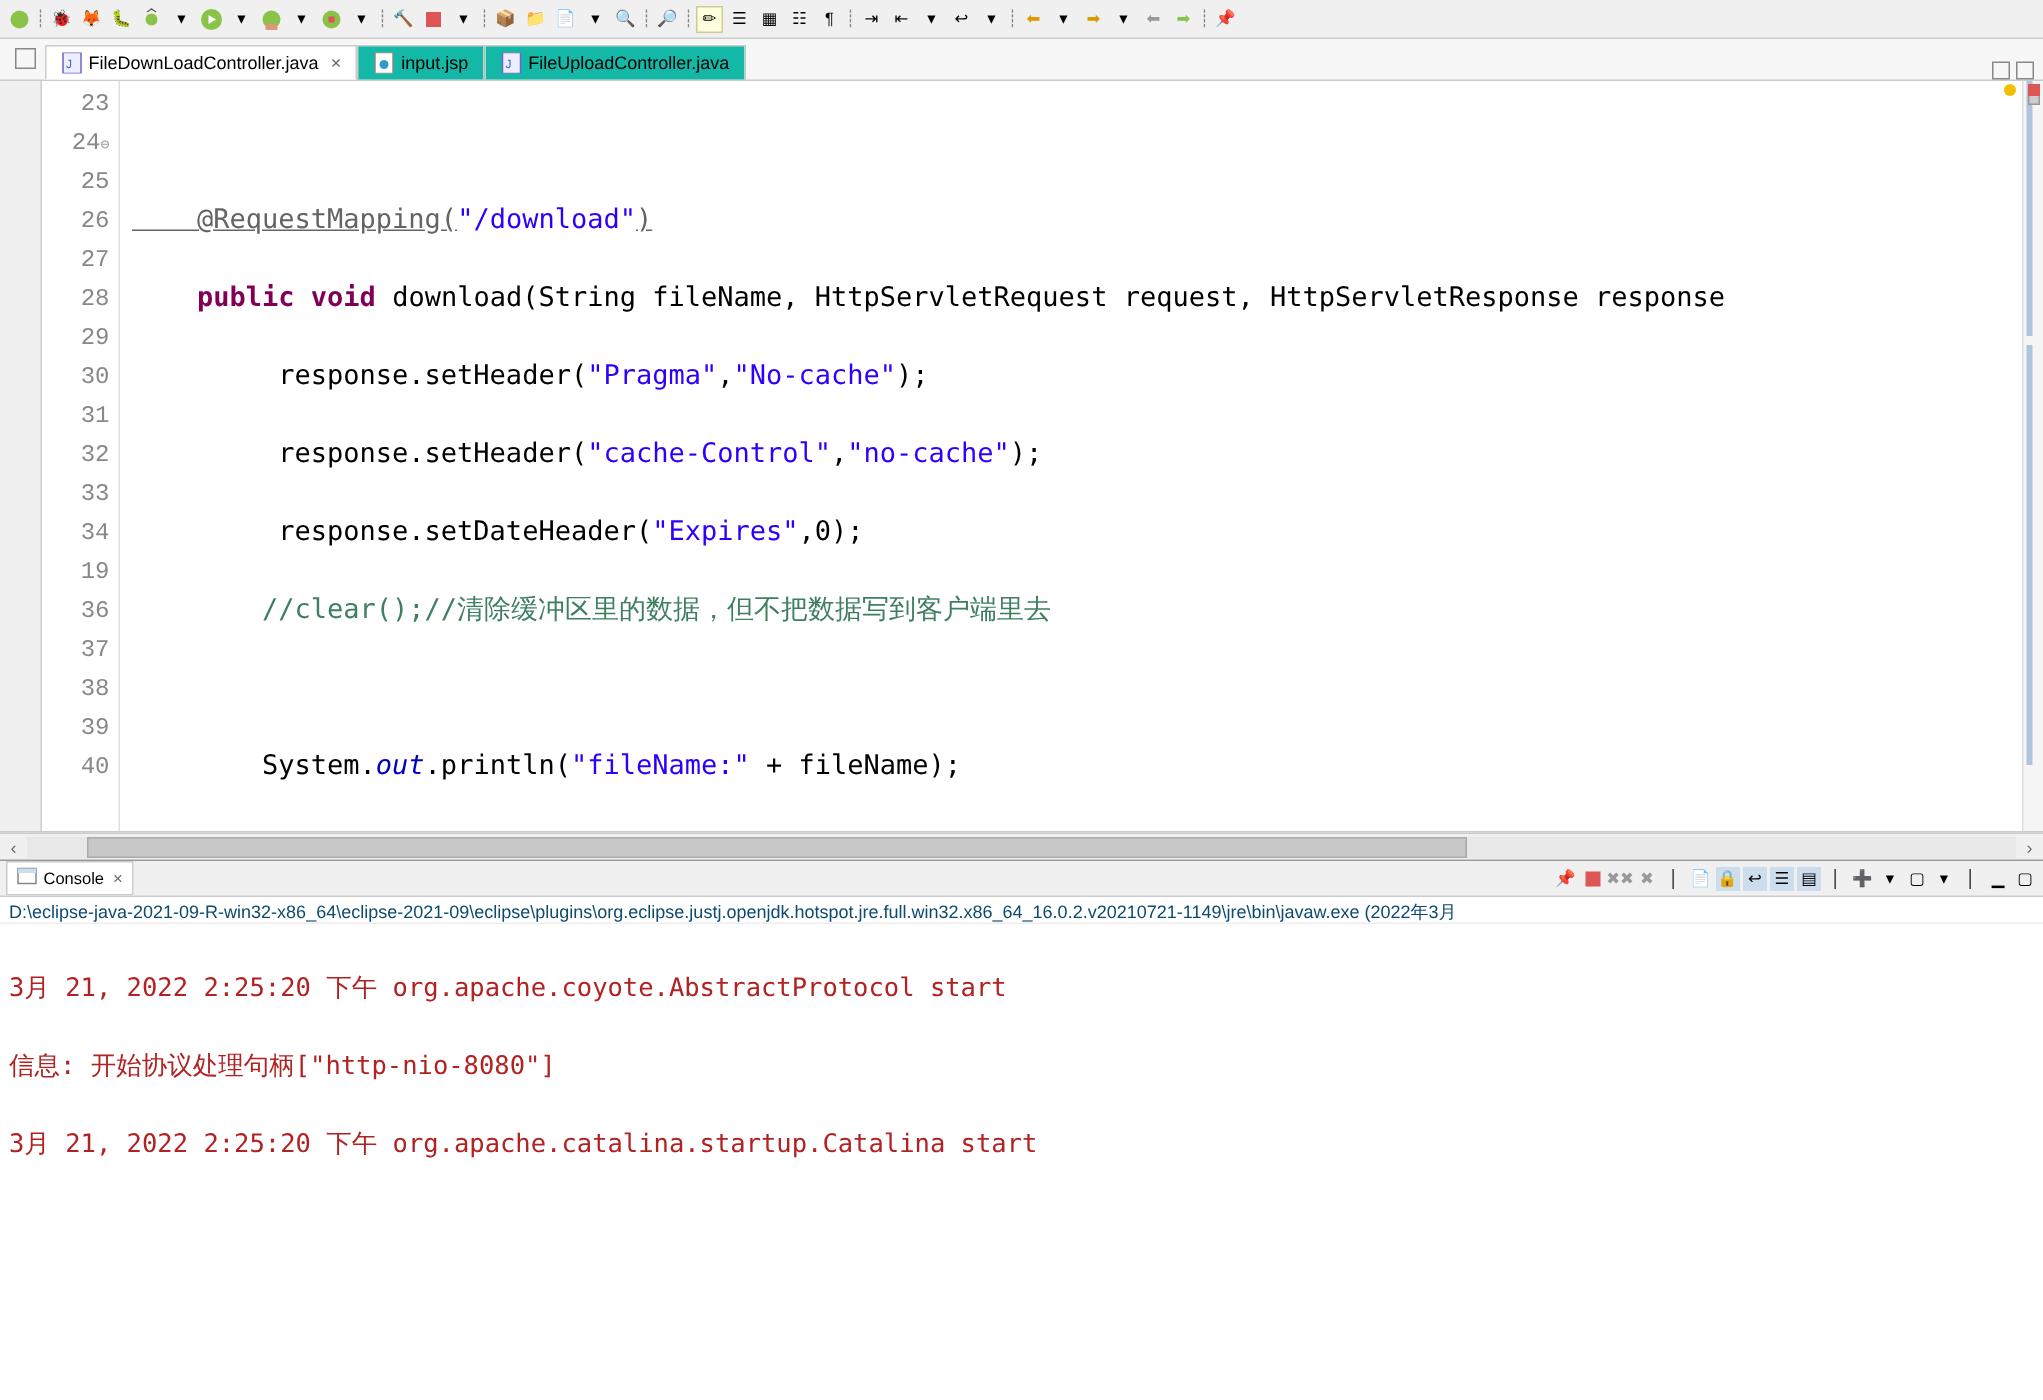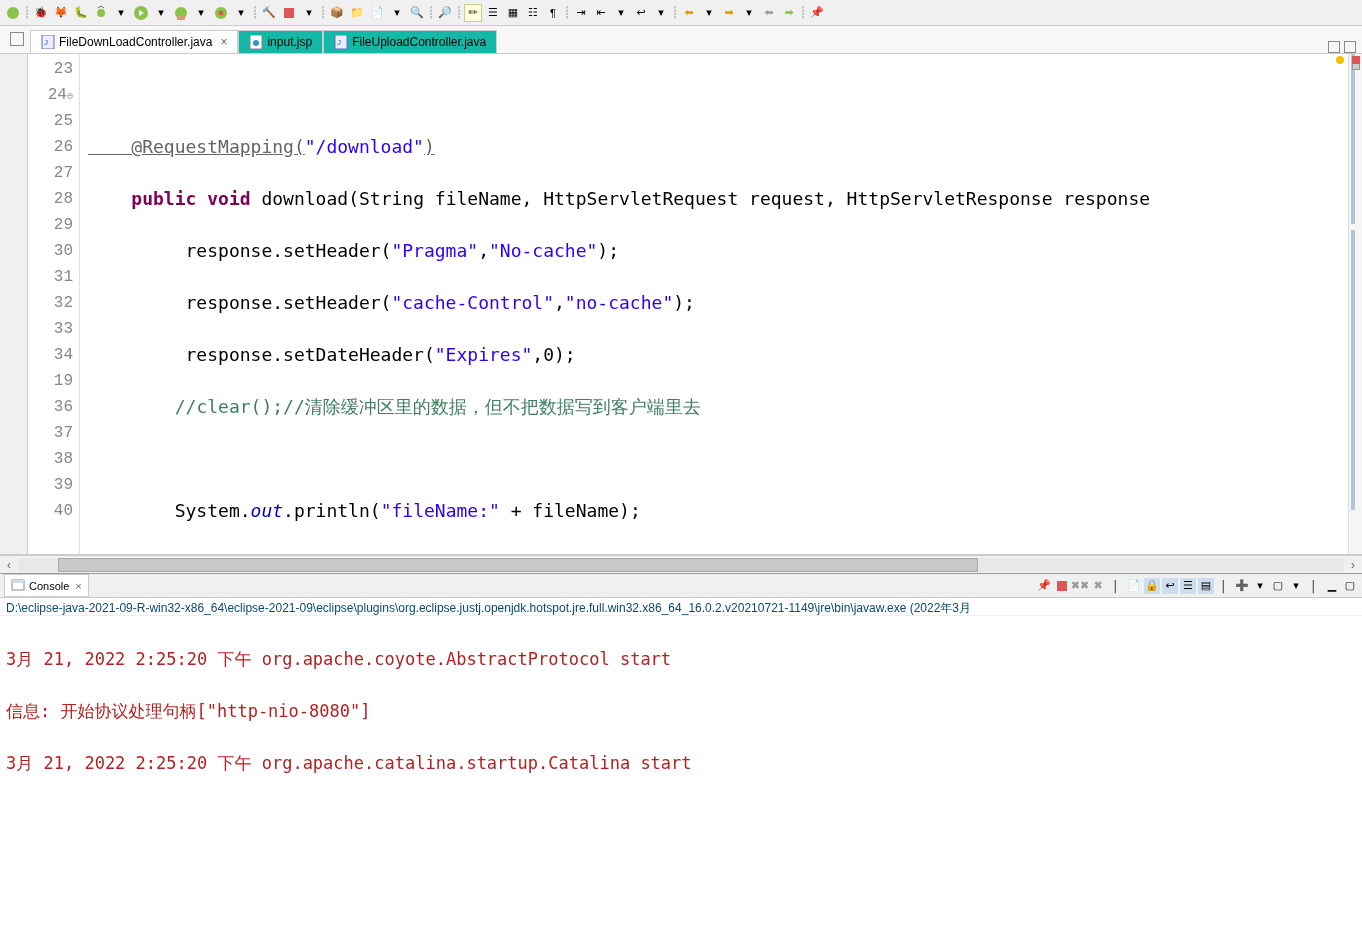--- a/index.html
+++ b/index.html
@@ -39,21 +39,21 @@
 .overview .bluebar { position: absolute; left: 2px; top: 0; width: 4px; height: 170px; background: #b0c4de; }
 .overview .bluebar2 { position: absolute; left: 2px; top: 176px; width: 4px; height: 280px; background: #b0c4de; }
 .overview .sbox { position: absolute; right: 2px; width: 8px; height: 12px; background: #ccc; border: 1px solid #999; cursor: pointer; }
 .hscroll { height: 18px; background: #f0f0f0; border-top: 1px solid #ccc; display: flex; align-items: center; }
 .hscroll .arrow { width: 18px; text-align: center; color: #666; cursor: pointer; }
 .hscroll .track { flex: 1; height: 14px; background: #e8e8e8; position: relative; }
 .hscroll .thumb { position: absolute; left: 40px; top: 0; height: 14px; width: 920px; background: #c8c8c8; border: 1px solid #aaa; cursor: pointer; }
 
 
 .console-wrap { height: 360px; display: flex; flex-direction: column; border-top: 1px solid #999; }
-.console-tabs { height: 24px; background: #f0f0f0; border-bottom: 1px solid #ccc; display: flex; padding: 0 4px; }
+.console-tabs { height: 24px; background: #f0f0f0; border-bottom: 1px solid #ccc; display: flex; align-items: center; padding: 0 4px; }
 .console-tab { display: flex; align-items: center; gap: 4px; padding: 2px 6px; border: 1px solid #ccc; background: #fff; font-size: 11px; }
 .console-tab .close { margin-left: 2px; cursor: pointer; color: #666; }
 .console-tools { margin-left: auto; display: flex; gap: 2px; align-items: center; }
 .console-tools .cbtn { width: 16px; height: 16px; display: flex; align-items: center; justify-content: center; cursor: pointer; font-size: 11px; }
 .console-path { height: 18px; padding: 2px 6px; font-size: 12px; color: #0c4a6e; border-bottom: 1px solid #eee; white-space: nowrap; overflow: hidden; }
 .console-body { flex: 1; font-family: 'Consolas', 'Microsoft YaHei', monospace; font-size: 17px; line-height: 26px; padding: 4px 6px; overflow-y: hidden; white-space: pre-wrap; }
 .console-body .row { white-space: pre; }
 .red { color: #b22222; }
 </style>
 </head>

